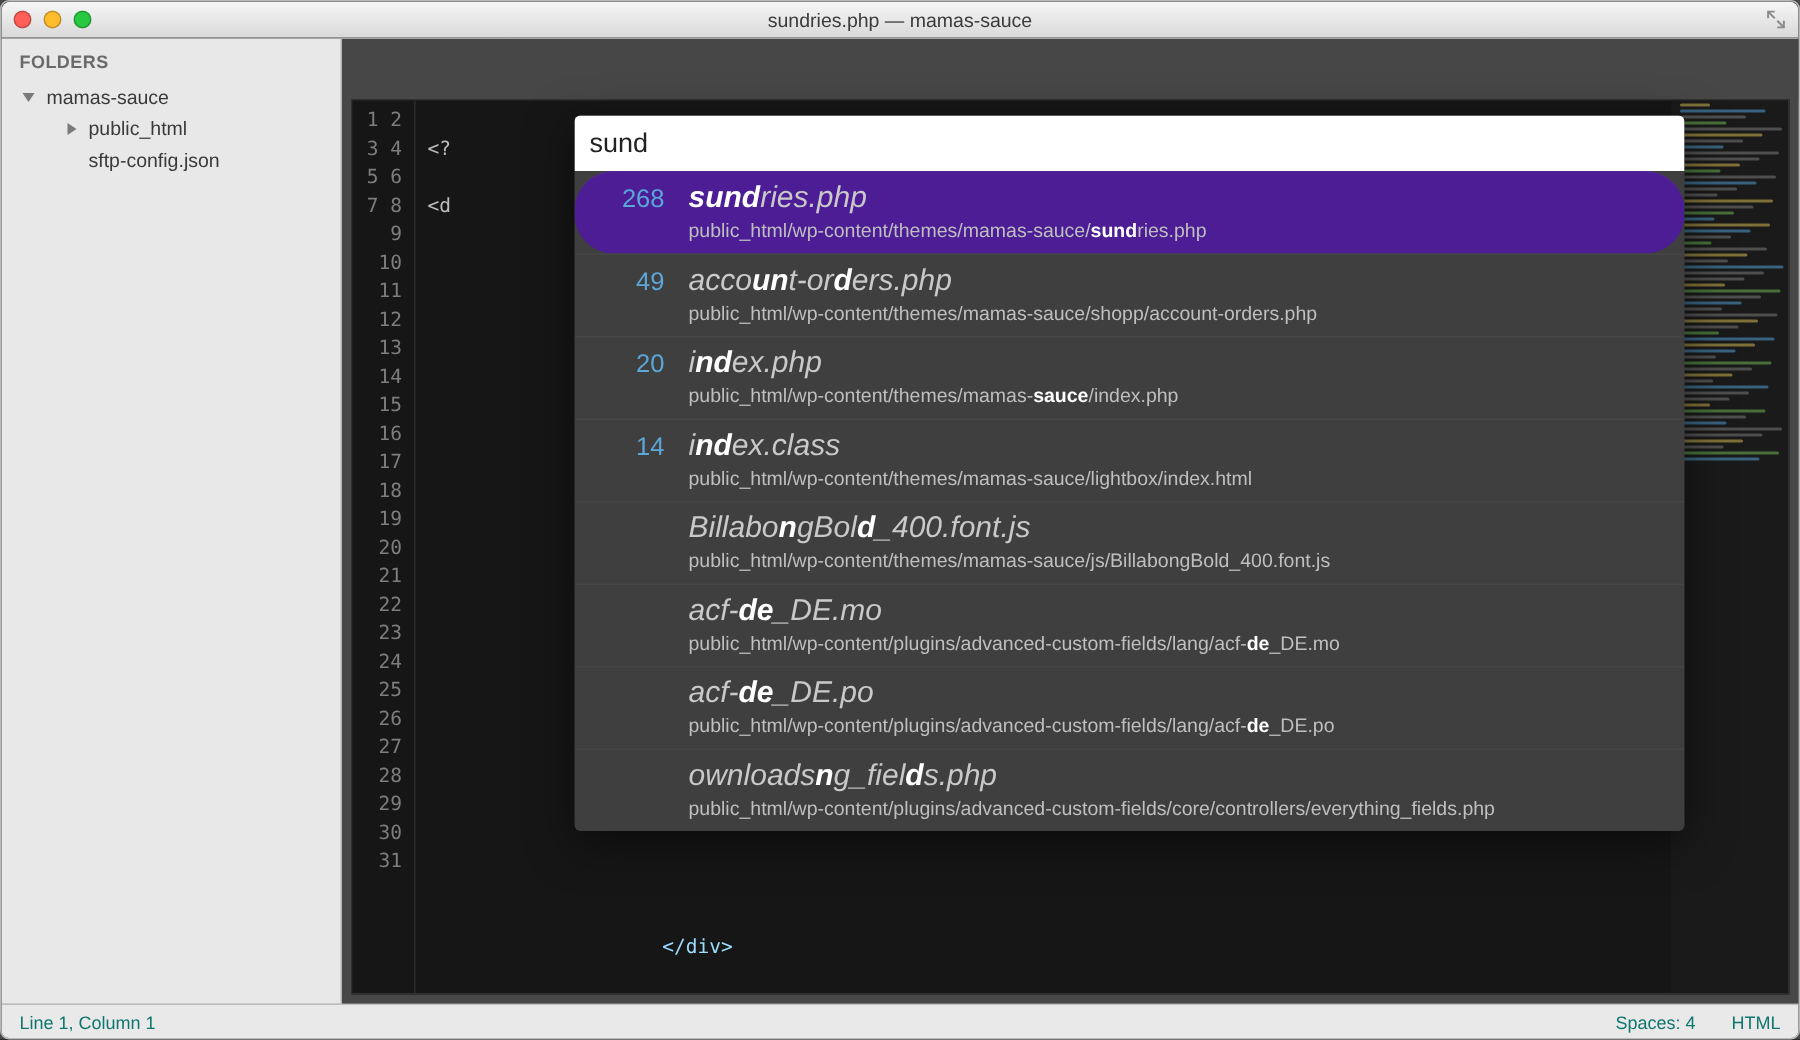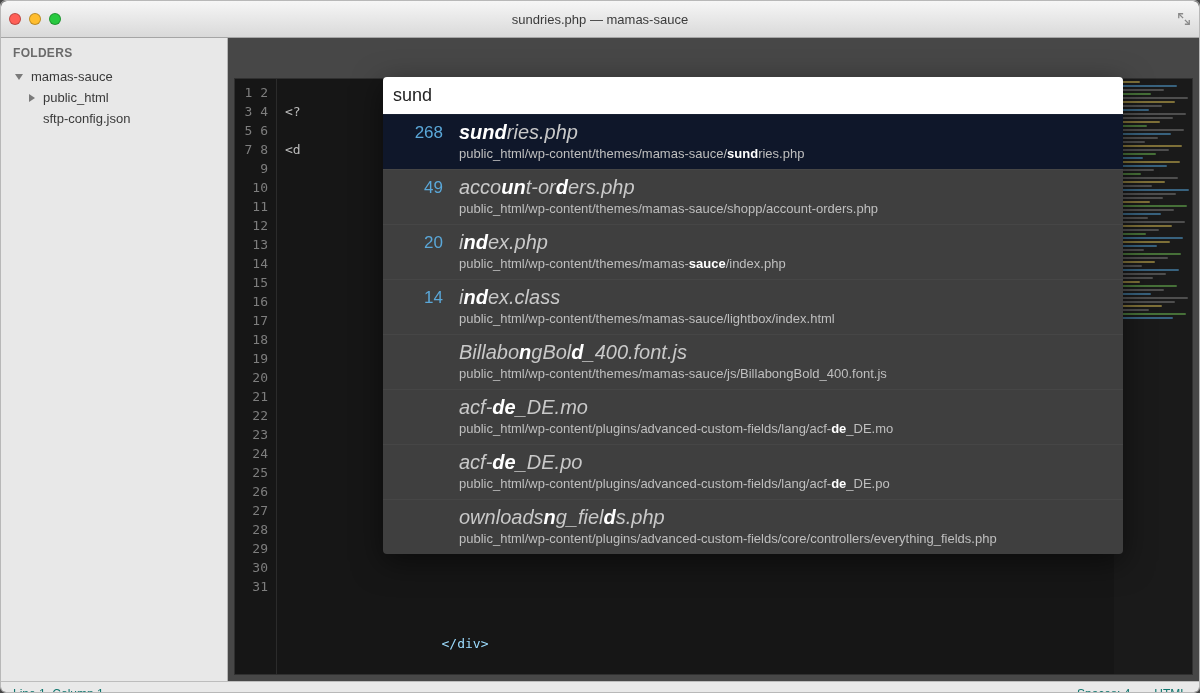--- a/index.html
+++ b/index.html
@@ -1,54 +1,54 @@
 <!DOCTYPE html>
 <html><head>
 <meta charset="utf-8">
 <style>
   * { box-sizing: border-box; margin: 0; padding: 0; }
   html, body { width: 1200px; height: 693px; font-family: "Helvetica Neue", Arial, sans-serif; overflow: hidden; }
   body { background: #474747; border: 1px solid #b8b8b8; border-radius: 6px; position: relative; }
 
   
-  .title-bar { height: 37px; background: linear-gradient(#f6f6f6,#d9d9d9); border-bottom: 1px solid #a5a5a5; display: flex; align-items: center; padding: 0 8px; position: relative; border-top-left-radius: 6px; border-top-right-radius: 6px;}
+  .title-bar { height: 25px; background: linear-gradient(#f6f6f6,#d9d9d9); border-bottom: 1px solid #a5a5a5; display: flex; align-items: center; padding: 0 8px; position: relative; border-top-left-radius: 6px; border-top-right-radius: 6px;}
   .traffic-lights { display: flex; gap: 8px; }
   .tl { width: 12px; height: 12px; border-radius: 50%; border: 1px solid rgba(0,0,0,.25);}
   .tl.red { background: #ff5f57;} .tl.yellow { background:#ffbd2e;} .tl.green{background:#28c940;}
   .window-title { position:absolute; left:0; right:0; text-align:center; font-size:13px; color:#3b3b3b; pointer-events:none;}
   .maximize-icon { margin-left:auto; width:14px; height:14px; color:#8a8a8a; }
 
   .workspace { display:flex; height: calc(100% - 24px - 24px); }
 
   
   .sidebar { width:227px; background:#e8e8e8; border-right:1px solid #b5b5b5; padding:6px 0; font-size:13px; color:#3a3a3a;}
   .sidebar-header{ padding:2px 12px 6px; font-weight:bold; color:#6a6a6a; letter-spacing:.3px; font-size:12px;}
   .tree-row { display:flex; align-items:center; padding:3px 8px 3px 14px; gap:4px; white-space:nowrap;}
-  .tree-row.depth1{ padding-left:28px;}
+  .tree-row.depth1{ padding-left:28px;margin-left:16px;}
   .arrow { width:0;height:0; display:inline-block;}
   .arrow.down{ border-left:4px solid transparent;border-right:4px solid transparent;border-top:6px solid #7a7a7a; margin-right:4px;}
   .arrow.right{ border-top:4px solid transparent;border-bottom:4px solid transparent;border-left:6px solid #7a7a7a; margin-right:4px;}
   .arrow.none{ width:10px;}
 
   
   .editor-wrap { flex:1; position:relative; display:flex; flex-direction:column; background:#474747;}
   .tab-strip { height:40px; background:#474747; }
 
   .editor { flex:1; display:flex; background:#161616; position:relative; overflow:hidden; margin:0 6px 6px 6px; border:1px solid #303030;}
   .gutter { width:42px; background:#161616; color:#7e7e7e; font:13px/19px Menlo, Consolas, monospace; text-align:right; padding:4px 8px 4px 4px; border-right:1px solid #2b2b2b;}
   .code { flex:1; font:13px/19px Menlo, Consolas, monospace; color:#dcdcdc; padding:4px 0 4px 8px; white-space:pre; position:relative;}
   .code .tag{color:#9cdcfe;} .code .attr{color:#ce9178;} .code .str{color:#ce9178;}
   .line1,.line3{color:#bdbdbd;}
 
   
   .overlay { position:absolute; left:382px; top:76px; width:740px; background:#3f3f3f; border-radius:4px; box-shadow:0 8px 30px rgba(0,0,0,.5); overflow:hidden;}
   .overlay-input { width:100%; padding:8px 10px; font-size:18px; background:#fff; color:#222; border:none; outline:none; font-family:inherit;}
   .results { max-height:560px; }
   .result { padding:6px 16px 8px 16px; border-top:1px solid rgba(255,255,255,.04); display:flex; gap:16px; align-items:flex-start;}
-  .result.selected { background:#0f172a;}
+  .result.selected { background:#4c1d95;border-radius:26px;}
   .result .score{ width:44px; text-align:right; color:#5aa7d8; font-size:17px; padding-top:2px;}
   .result .score.empty{color:transparent;}
   .result .body{ flex:1; }
   .result .title{ font-size:20px; color:#c9c9c9;font-style:italic; }
   .result .title b{ color:#ffffff; font-weight:600;}
   .result .path{ font-size:13px; color:#bfbfbf; margin-top:2px;}
   .result .path b{ color:#fff; font-weight:600;}
 
   
   .minimap { position:absolute; top:0; right:0; width:78px; height:100%; background:#1b1b1b; opacity:.9;}

